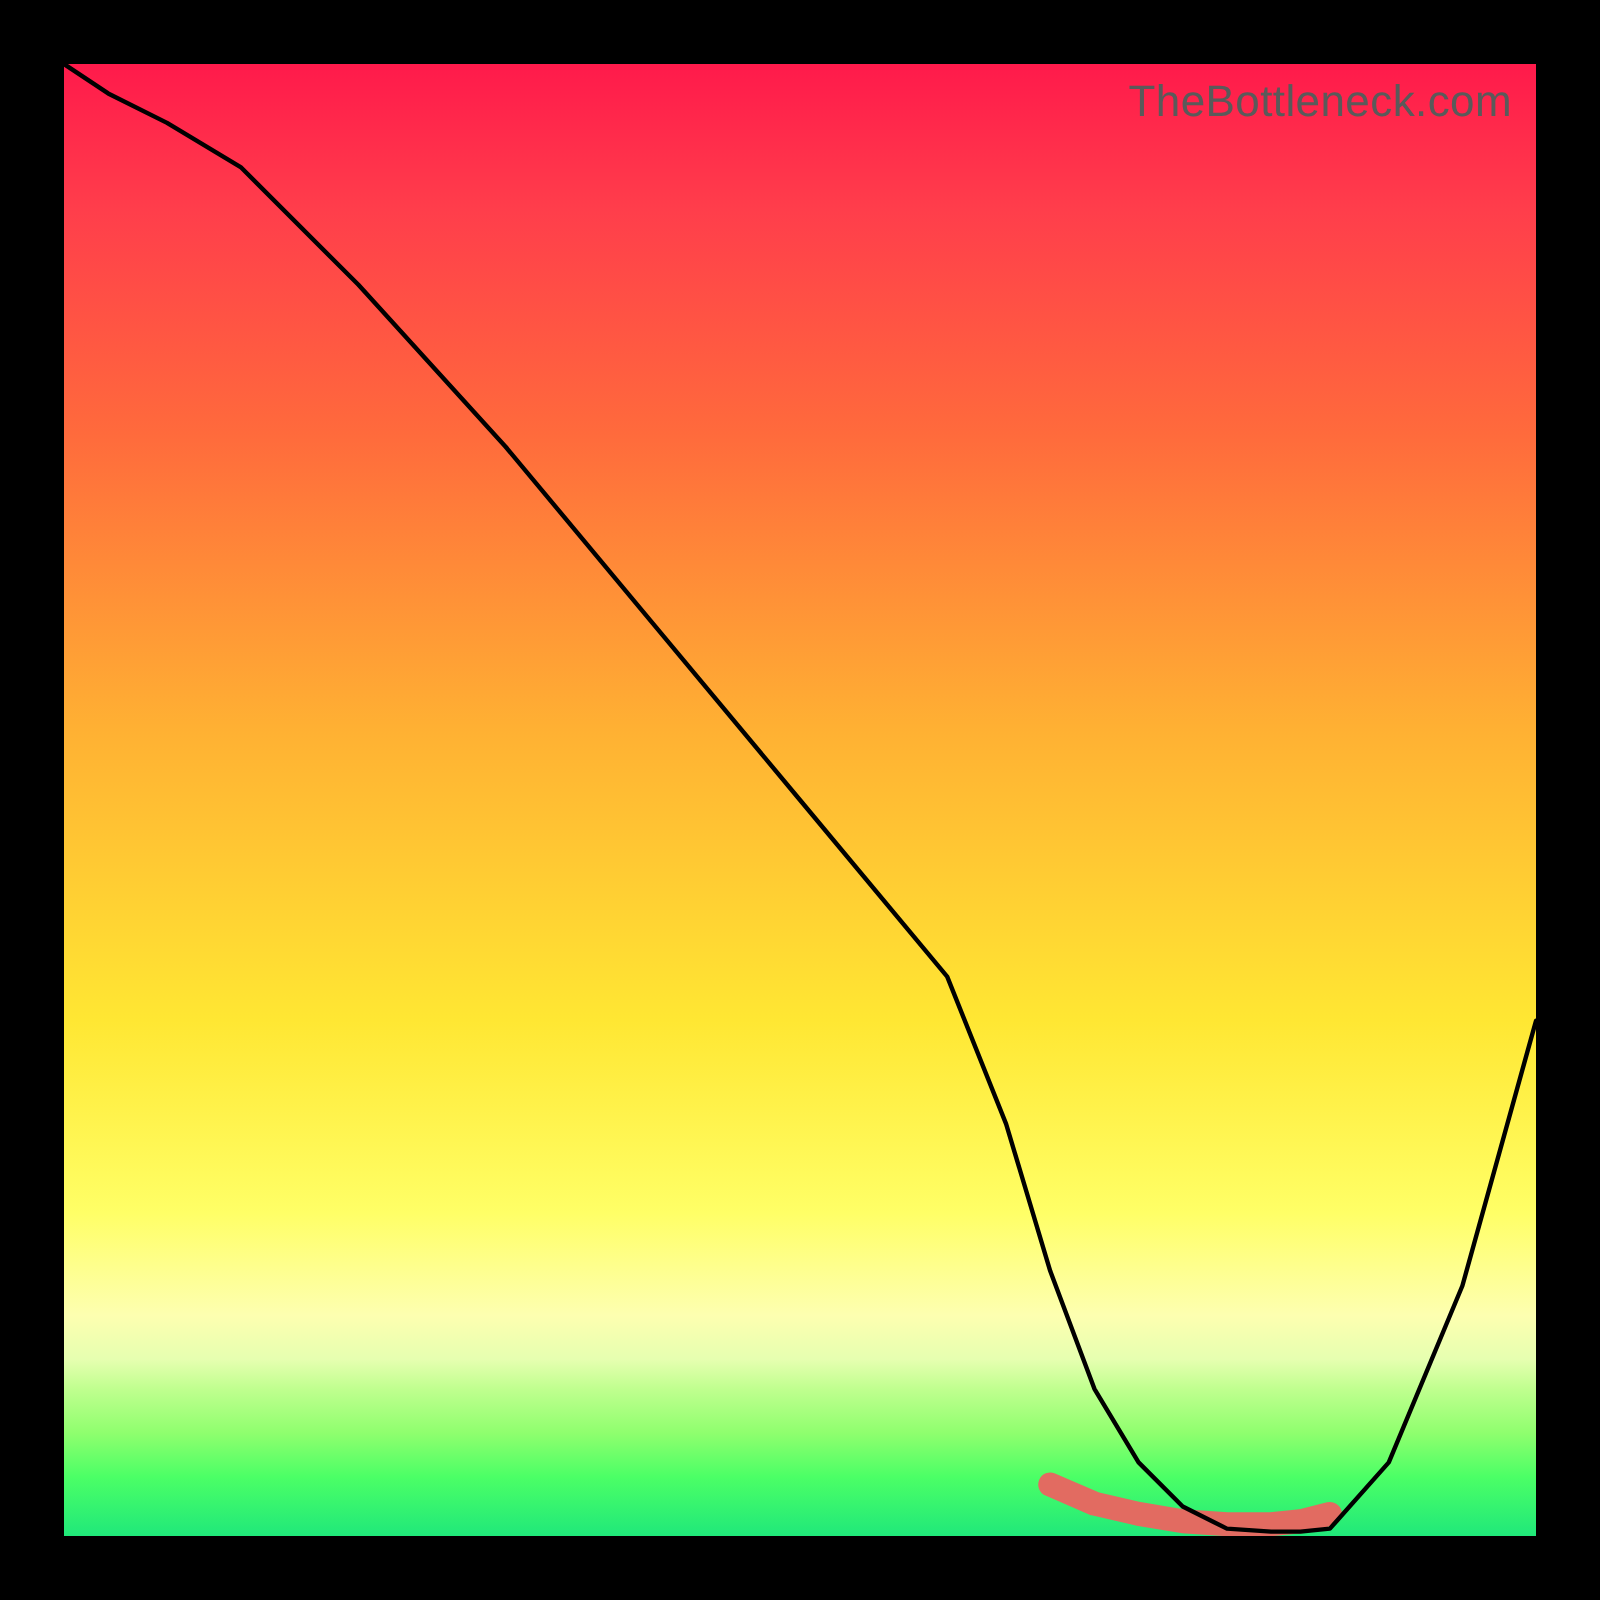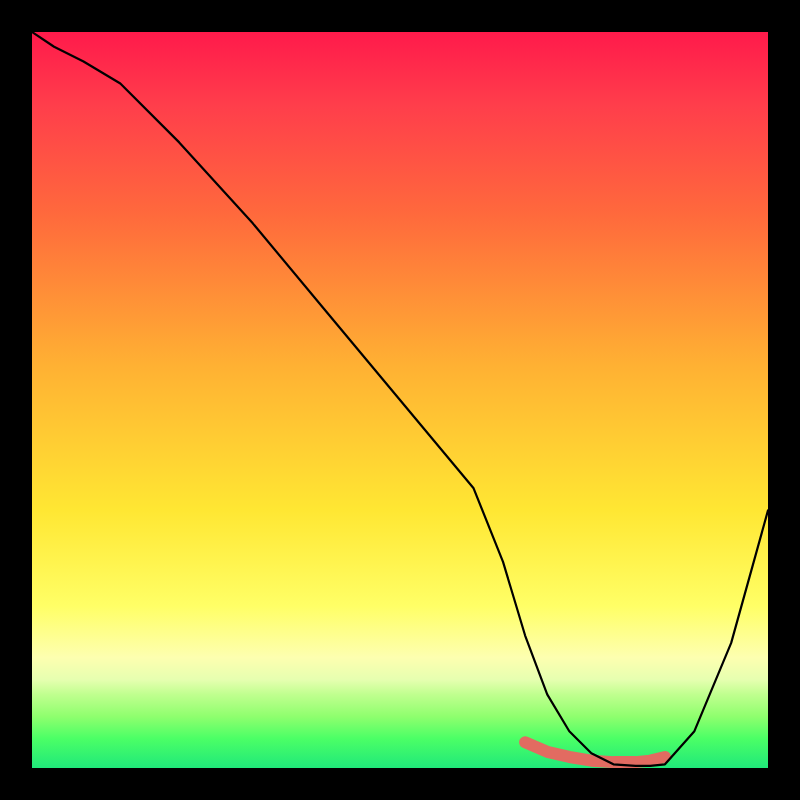--- a/index.html
+++ b/index.html
@@ -65,18 +65,19 @@
     stroke: #e26b61;
     stroke-width: 12;
     stroke-linecap: round;
   }
 </style>
 </head>
 <body>
 
 <div class="outer">
   <div class="plot">
+    <div class="watermark">TheBottleneck.com</div>
     <svg class="curve" viewBox="0 0 736 736" preserveAspectRatio="none">
       <polyline id="ridge-line" class="ridge" points="493.12,710.24 515.1999999999999,719.808 537.28,724.96 559.36,728.64 581.44,730.112 603.52,730.112 618.24,728.64 632.96,724.96"></polyline>
       <polyline id="main-line" points="0,0 22.08,14.720000000000027 51.52,29.440000000000055 88.32,51.51999999999998 147.20000000000002,110.39999999999998 220.79999999999998,191.36 294.40000000000003,279.68 368,368 441.59999999999997,456.32 471.04,529.92 493.12,603.52 515.1999999999999,662.4 537.28,699.2 559.36,721.28 581.44,732.32 603.52,733.792 618.24,733.792 632.96,732.32 662.4,699.2 699.1999999999999,610.88 736,478.40000000000003"></polyline>
     </svg>
   </div>
 </div>
 
 </body></html>

